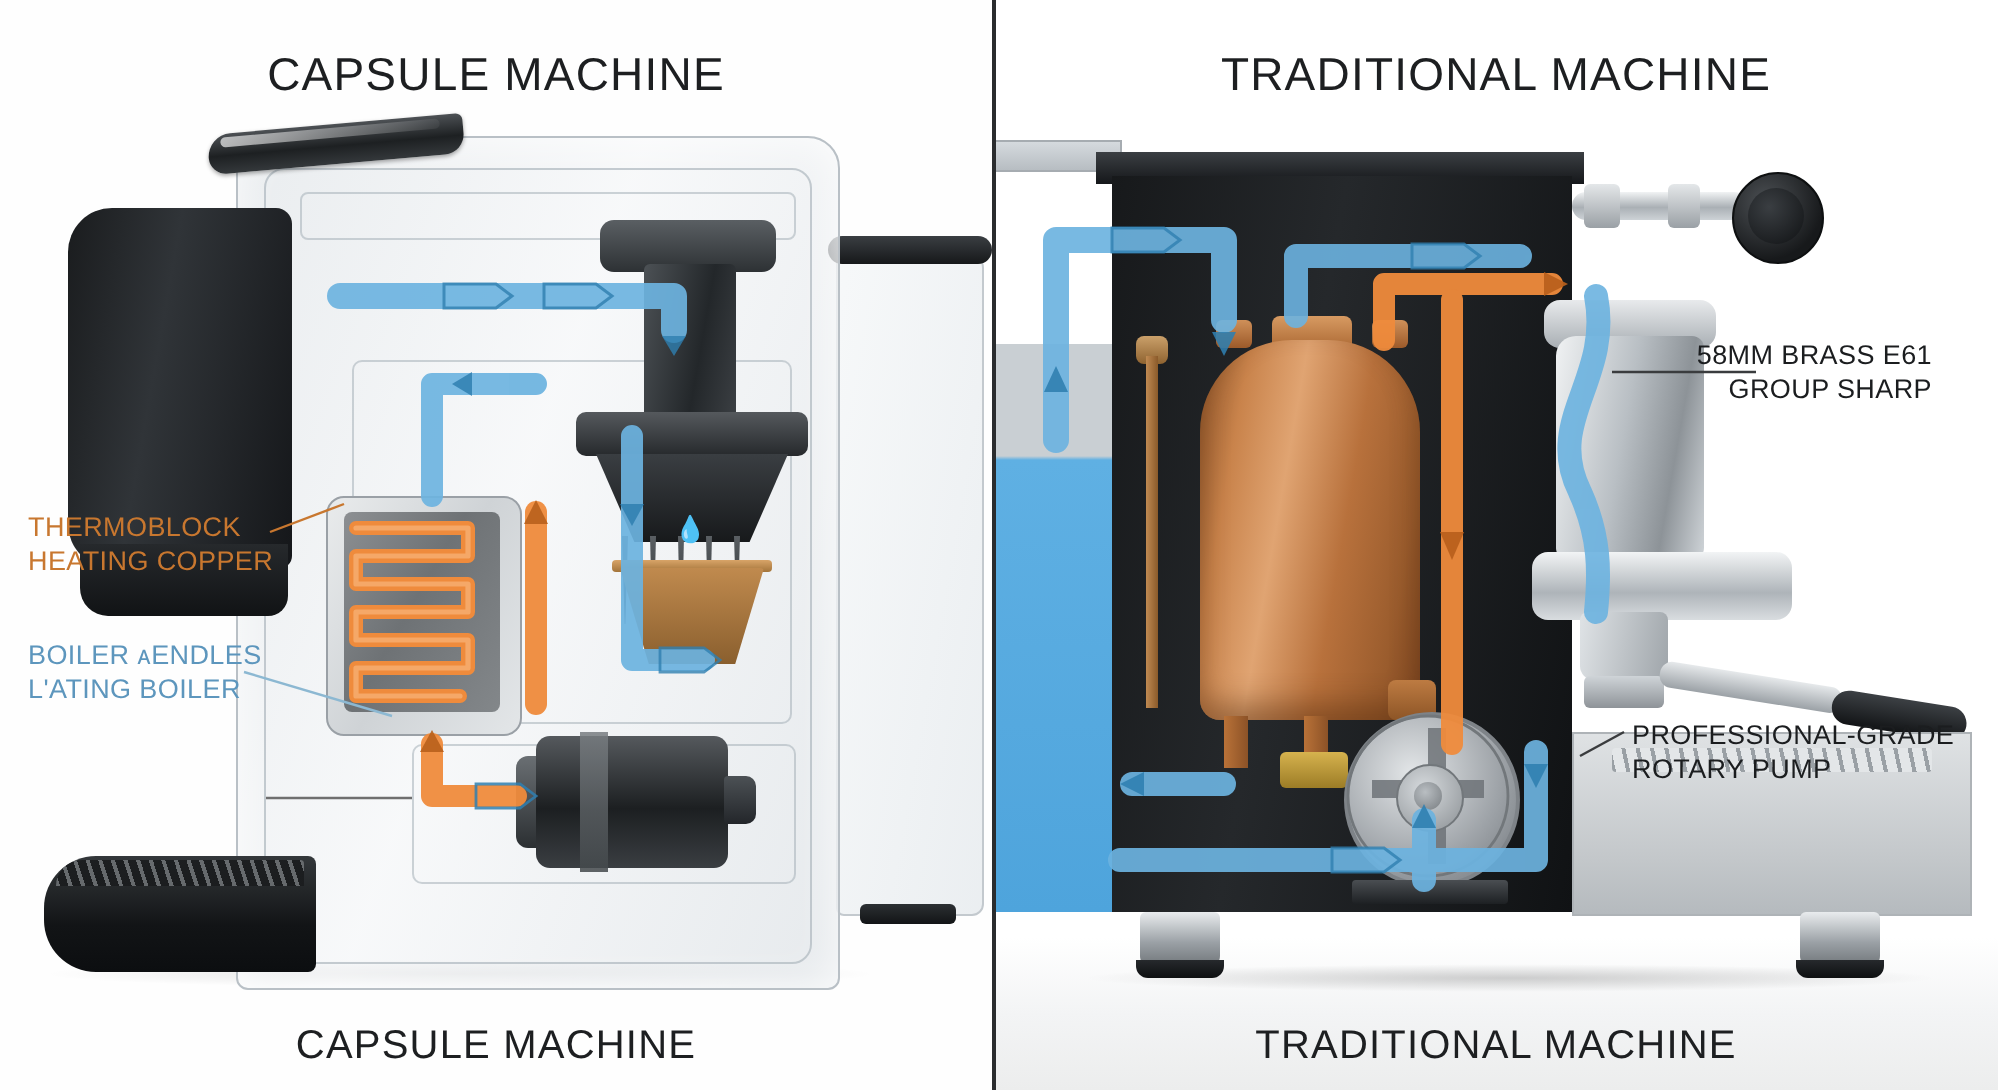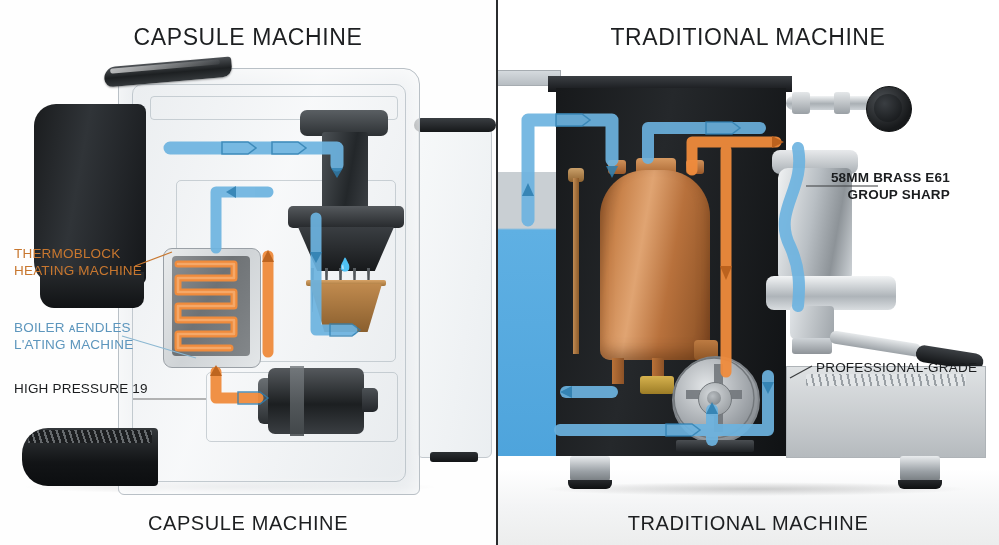--- a/index.html
+++ b/index.html
@@ -463,36 +463,36 @@
     </g>
   </svg>
 
   <div class="divider"></div>
 
   <div class="title" id="title-left">CAPSULE MACHINE</div>
   <div class="title" id="title-right">TRADITIONAL MACHINE</div>
   <div class="title" id="caption-left">CAPSULE MACHINE</div>
   <div class="title" id="caption-right">TRADITIONAL MACHINE</div>
 
-  <div class="callout orange" style="left:14px;top:246px;">
+  <div class="callout orange" style="left:14px;top:256px;">
     <div>THERMOBLOCK</div>
-    <div>HEATING MACHINE</div>
+    <div>HEATING COPPER</div>
   </div>
 
   <div class="callout blue" style="left:14px;top:320px;">
     <div>BOILER ᴀENDLES</div>
-    <div>L'ATING MACHINE</div>
+    <div>L'ATING BOILER</div>
   </div>
 
   <div class="callout dark" style="left:14px;top:381px;">
-    <div>HIGH PRESSURE 19</div>
-  </div>
-
-  <div class="callout dark right" style="left:724px;top:170px;width:226px;font-weight:bold;">
+  </div>
+
+  <div class="callout dark right" style="left:740px;top:170px;width:226px;">
     <div>58MM BRASS E61</div>
     <div>GROUP SHARP</div>
   </div>
 
   <div class="callout dark" style="left:816px;top:360px;">
     <div>PROFESSIONAL-GRADE</div>
+    <div>ROTARY PUMP</div>
   </div>
 
 </div>
 
 </body></html>

